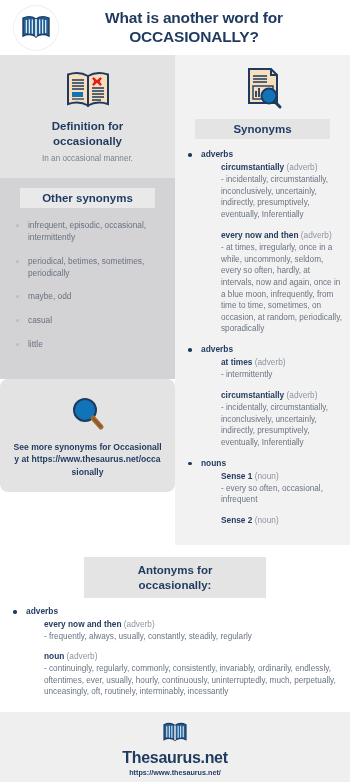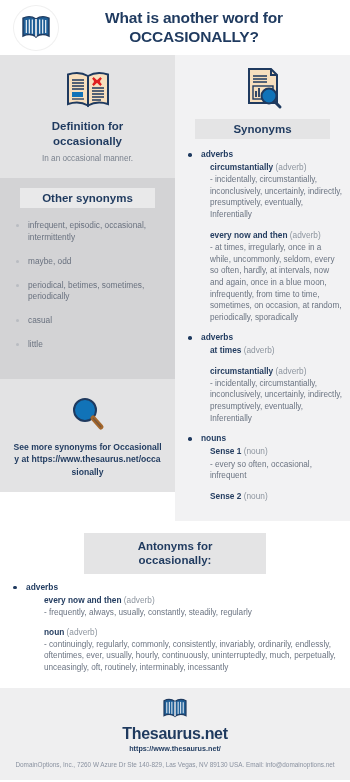--- a/index.html
+++ b/index.html
@@ -42,21 +42,21 @@
   .header-title .l2 { display:block; }
 
   
   .columns { display: flex; align-items: stretch; }
   .col-left { width: 175px; flex: 0 0 175px; position: relative; }
   .col-right { width: 175px; flex: 0 0 175px; background: #f2f2f3; padding-bottom: 10px; }
 
   
   .panel-def  { background: #e3e3e4; padding: 10px 6px 14px; text-align: center; }
   .panel-other{ background: #d3d3d5; padding: 8px 6px 16px; }
-  .panel-more { background: #e3e3e4; padding: 14px 6px 14px; text-align: center; }
+  .panel-more { background: #e3e3e4; padding: 14px 6px 14px; text-align: center; border-radius: 8px; }
   .panel-tail { background: #ffffff; height: 14px; }
 
   .icon-book-def { margin: 4px auto 8px; display:block; }
   .def-title {
     color:#1f3a5f; font-weight:bold; font-size:11.5px; line-height:1.3;
     margin: 2px 0 4px;
   }
   .def-text { color:#7a828e; font-size:8.2px; line-height:1.4; }
 
   .section-chip {
@@ -104,21 +104,21 @@
     padding-left: 26px;
     margin-bottom: 9px;
   }
   ul.syn > li.pos::before {
     content:"";
     position:absolute; left:13px; top:4px;
     width:3.5px; height:3.5px; border-radius:50%;
     background:#1f3a5f;
   }
   .pos-name { color:#1f3a5f; font-weight:bold; font-size:8.4px; display:block; margin-bottom:3px; }
-  .entry { margin: 0 0 9px 9px; }
+  .entry { margin: 0 0 9px 20px; }
   .entry:last-child { margin-bottom: 2px; }
   .entry-head { font-size:8.3px; line-height:1.35; }
   .entry-word { color:#243d60; font-weight:bold; }
   .entry-pos  { color:#8d959f; }
   .entry-list { color:#6b7482; font-size:8.2px; line-height:1.42; margin-top:1px; }
 
   
   .antonyms { background:#ffffff; padding: 8px 0 6px; }
   .ant-chip {
     display:block;
@@ -196,22 +196,22 @@
           <div>Definition for</div>
           <div>occasionally</div>
         </div>
         <div class="def-text">In an occasional manner.</div>
       </div>
 
       <div class="panel-other">
         <span class="section-chip">Other synonyms</span>
         <ul class="plain">
           <li>infrequent, episodic, occasional, intermittently</li>
+          <li>periodical, betimes, sometimes, periodically</li>
           <li>maybe, odd</li>
-          <li>periodical, betimes, sometimes, periodically</li>
           <li>casual</li>
           <li>little</li>
         </ul>
       </div>
 
       <div class="panel-more">
         <svg class="mag-wrap" width="40" height="38" viewBox="0 0 40 38">
           <circle cx="17" cy="15" r="11" fill="#1173b8" stroke="#1f3a5f" stroke-width="2"></circle>
           <path d="M25 23 L33 32" stroke="#a4672c" stroke-width="5" stroke-linecap="round"></path>
           <path d="M25 23 L33 32" stroke="#1f3a5f" stroke-width="1.2" fill="none" opacity="0.35"></path>
@@ -257,20 +257,21 @@
           </div>
         </li>
 
         <li class="pos">
           <span class="pos-name">adverbs</span>
           <div class="entry">
             <div class="entry-head">
               <span class="entry-word">at times</span>
               <span class="entry-pos">(adverb)</span>
             </div>
+            <div class="entry-list">- intermittently</div>
           </div>
           <div class="entry">
             <div class="entry-head">
               <span class="entry-word">circumstantially</span>
               <span class="entry-pos">(adverb)</span>
             </div>
             <div class="entry-list">- incidentally, circumstantially, inconclusively, uncertainly, indirectly, presumptively, eventually, Inferentially</div>
           </div>
         </li>
 

